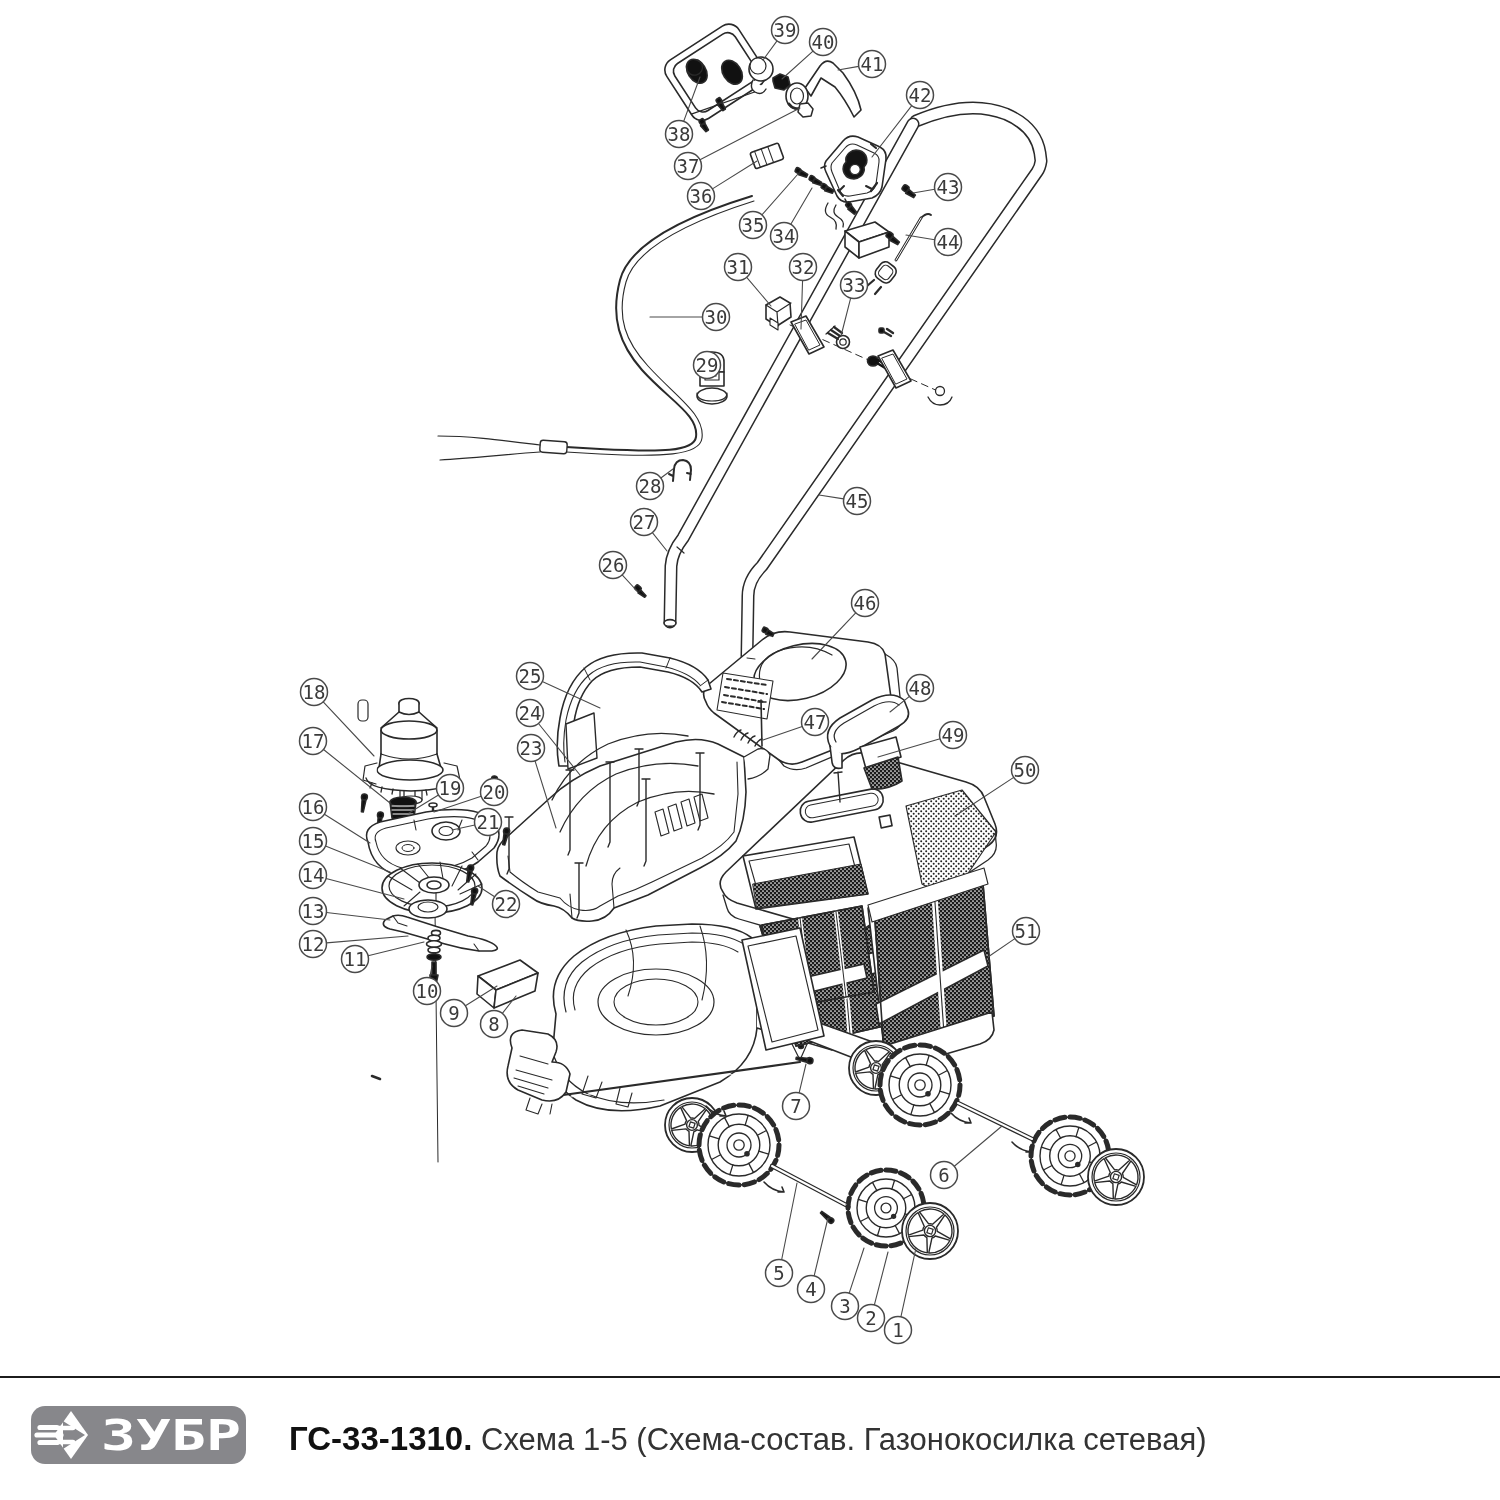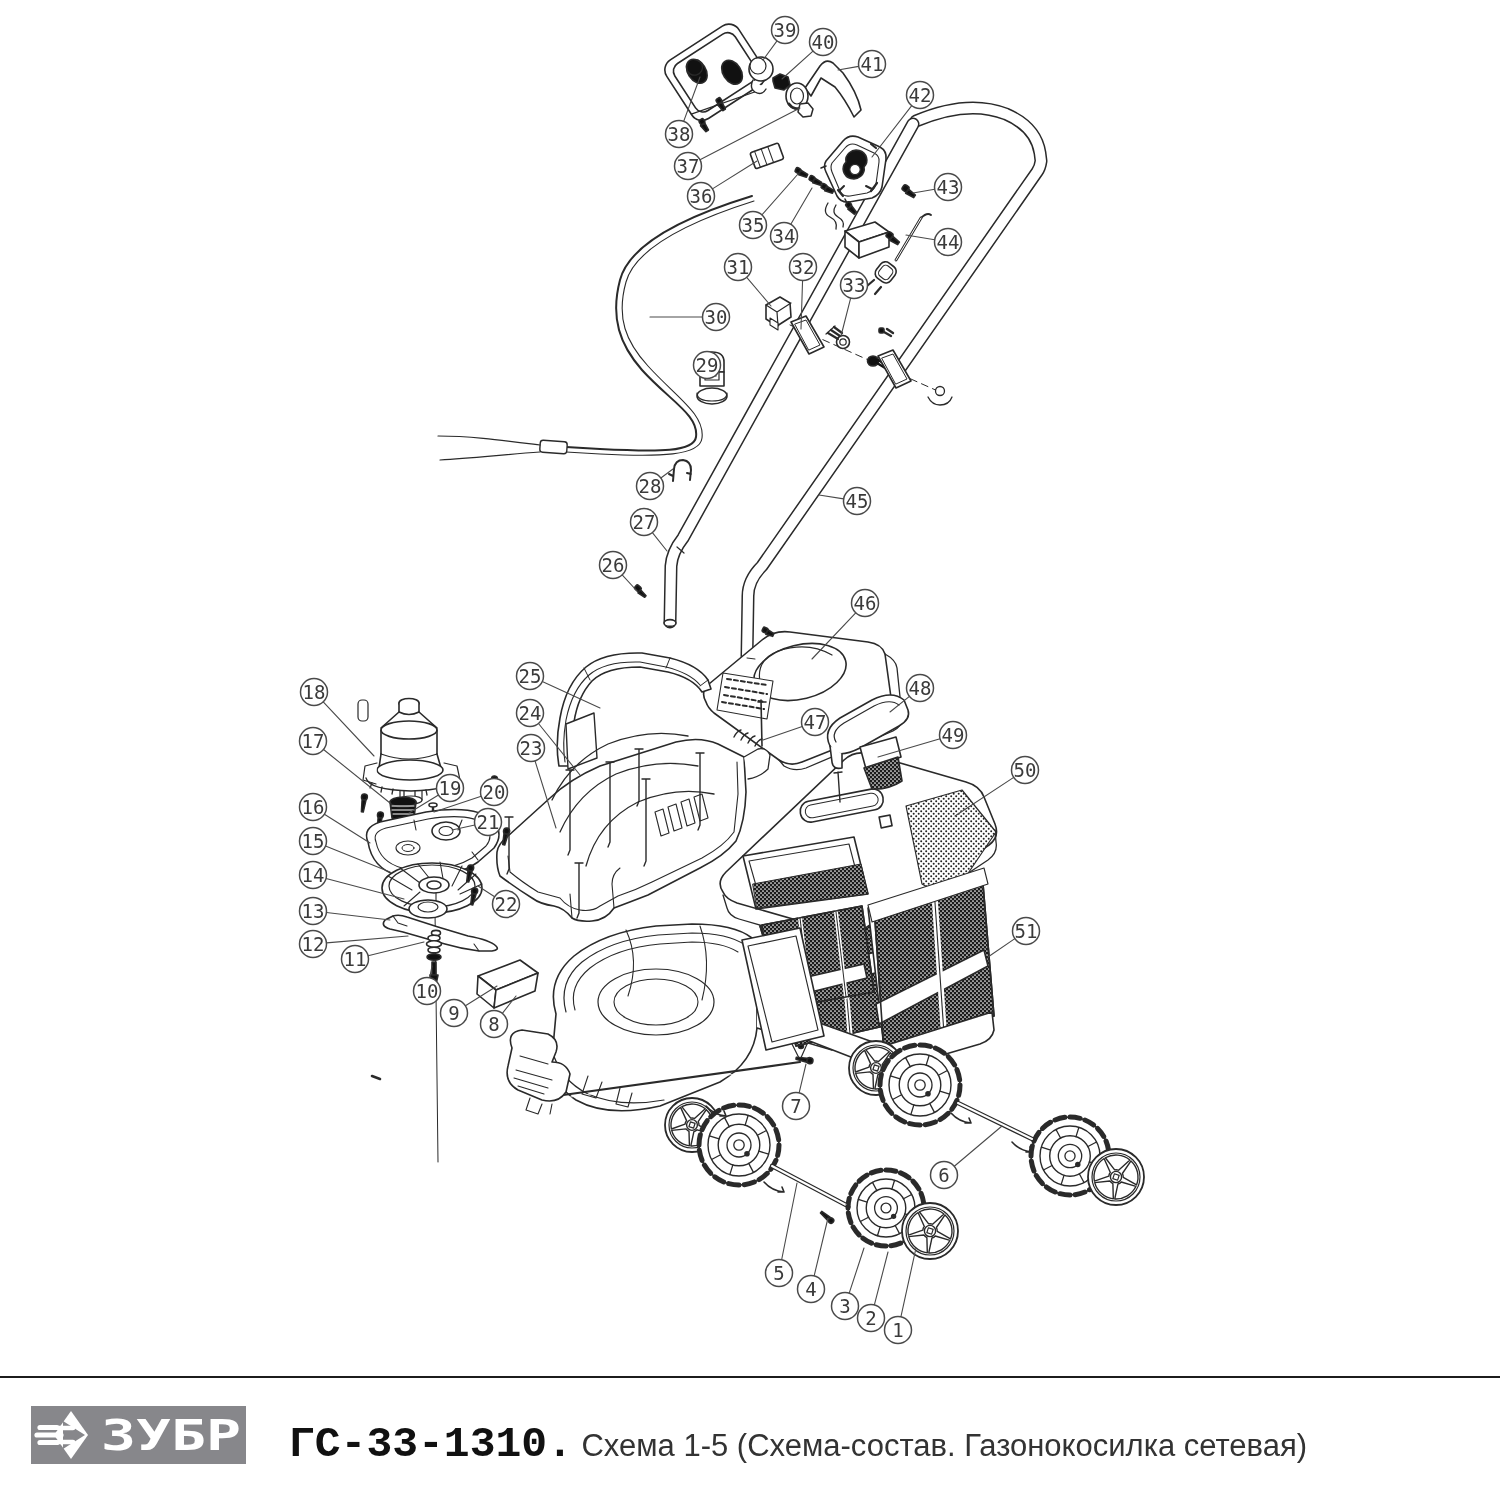--- a/index.html
+++ b/index.html
@@ -2,24 +2,24 @@
 <html><head>
 <meta charset="utf-8">
 <style>
   html,body{margin:0;padding:0;background:#ffffff;}
   .page{position:relative;width:1500px;height:1500px;background:#fff;overflow:hidden;
         font-family:"Liberation Sans",sans-serif;}
   svg text{font-family:"DejaVu Sans Mono",monospace;}
   .footer-rule{position:absolute;left:0;top:1376px;width:1500px;height:2px;background:#1c1c1c;}
   .footer{position:absolute;left:0;top:1378px;width:1500px;height:122px;background:#fff;}
   .logo-box{position:absolute;left:31px;top:28px;width:215px;height:58px;background:#87878b;
-            display:flex;align-items:center;justify-content:flex-start;}
+            display:flex;align-items:center;justify-content:flex-start;border-radius:14px;}
   .footer-title{position:absolute;left:289px;top:42px;white-space:nowrap;
                 font-family:"Liberation Sans",sans-serif;font-size:31px;color:#2b2b2b;}
-  .footer-title .code{font-size:43px;font-family:Liberation Mono, monospace;}
+  .footer-title .code{font-size:33px;}
   .footer-title .code{font-weight:bold;color:#111;}
   .footer-title .rest{font-weight:normal;color:#333;}
 </style>
 </head>
 <body>
 
 <div class="page">
 
 <svg id="diagram" width="1500" height="1500" viewBox="0 0 1500 1500" fill="none" stroke-linecap="round" stroke-linejoin="round">
   <defs>

